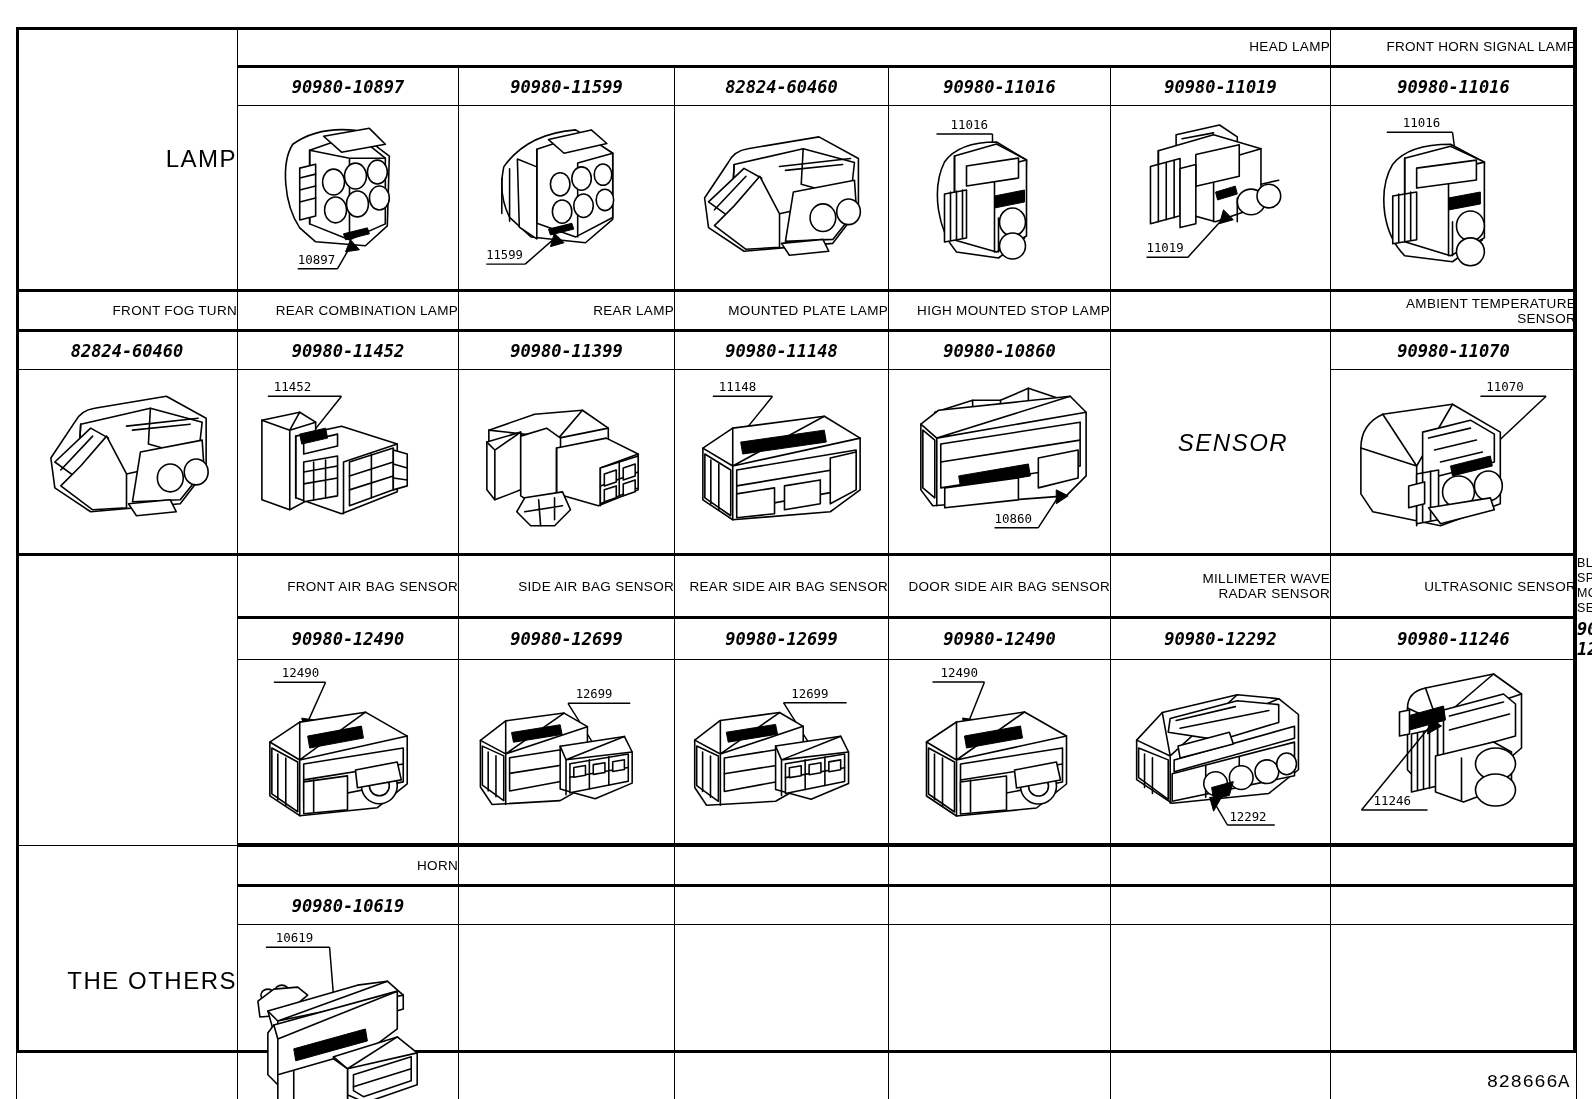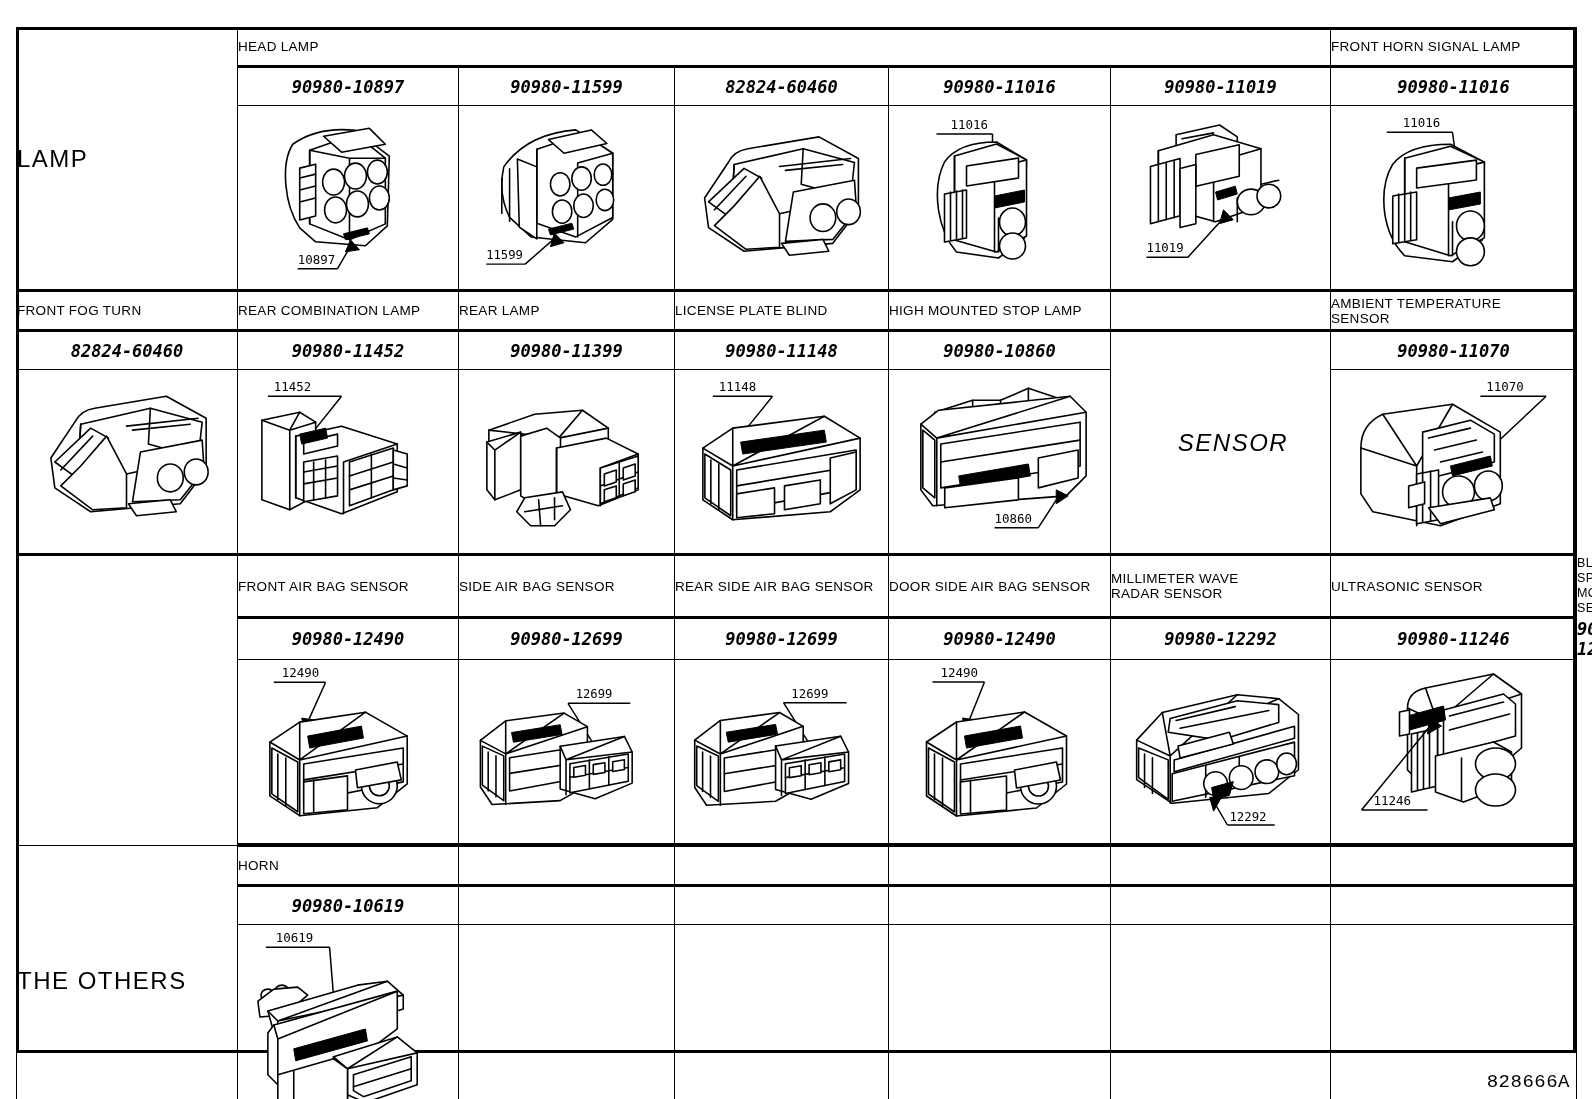--- a/index.html
+++ b/index.html
@@ -22,40 +22,40 @@
     border-collapse:collapse;
     table-layout:fixed;
   }
   table.grid td{
     border:1px solid #000;
     vertical-align:middle;
     padding:0;
     position:relative;
   }
   .hdr{
-    text-align:left;
+    text-align:right;
     font-size:13.5px;
     letter-spacing:0.3px;
     height:37px;
     line-height:15px;
     font-family:"Liberation Sans",sans-serif;
   }
   .hdr .l2{display:block;}
   .pn{
     text-align:center;
     font-family:"DejaVu Sans Mono",monospace;
     font-weight:bold;
     font-size:17px;
     letter-spacing:0px;
     height:37px;
     border-top:3px solid #000 !important;
     font-style:italic;
   }
   .grpcell{
-    text-align:left;
+    text-align:right;
     font-size:24px;
     letter-spacing:1.5px;
     font-family:"Liberation Sans",sans-serif;
     margin-left:25px;
   }
   .imgcell{height:183px;}
   .thicktop{border-top:3px solid #000 !important;}
 
   .sectsep{border-bottom:4px solid #000 !important;margin-top:25px;}
 
@@ -226,21 +226,21 @@
           <ellipse class="fillw" cx="140" cy="146" rx="14" ry="14"></ellipse>
           <path class="ln" d="M122 116 L122 150"></path>
         </svg>
       </td>
     </tr>
 
     <tr>
       <td class="hdr thicktop"><span>FRONT FOG TURN</span></td>
       <td class="hdr thicktop"><span>REAR COMBINATION LAMP</span></td>
       <td class="hdr thicktop"><span>REAR LAMP</span></td>
-      <td class="hdr thicktop"><span>LICENSE PLATE BLIND</span></td>
+      <td class="hdr thicktop"><span>MOUNTED PLATE LAMP</span></td>
       <td class="hdr thicktop"><span>HIGH MOUNTED STOP LAMP</span></td>
       <td class="hdr thicktop"><span></span></td>
       <td class="hdr thicktop">
         <span>AMBIENT TEMPERATURE</span>
         <span class="l2">SENSOR</span>
       </td>
     </tr>
 
     <tr>
       <td class="pn"><span>82824-60460</span></td>

